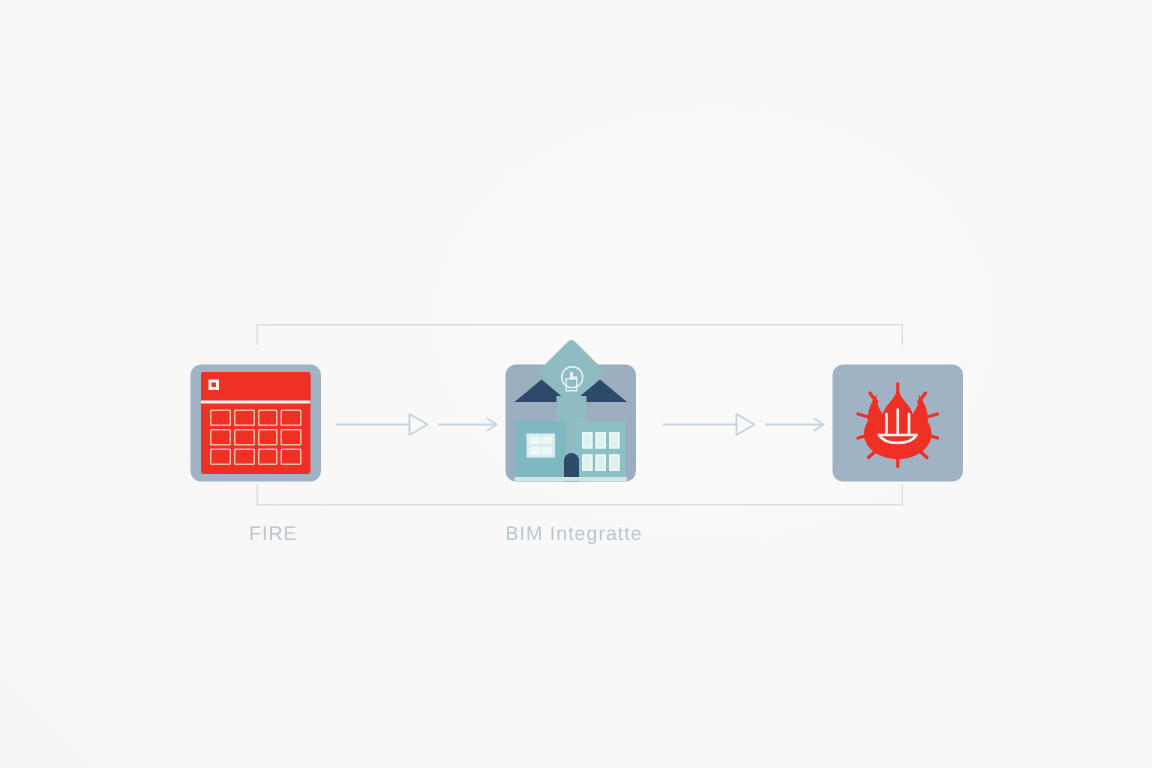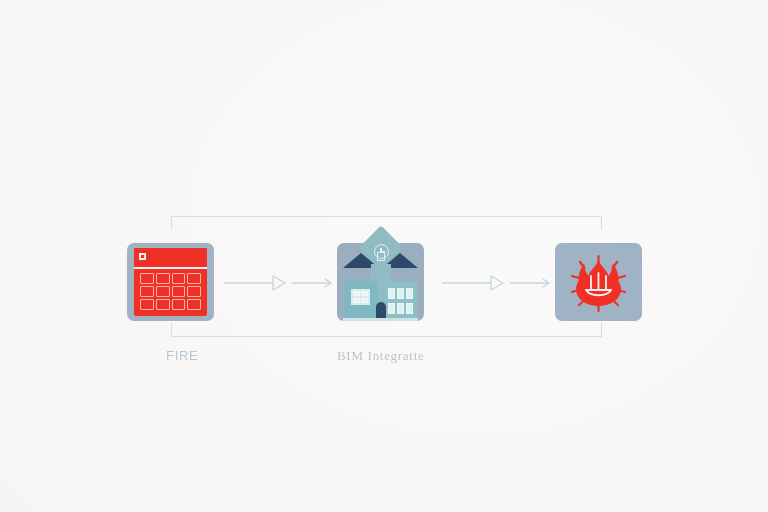--- a/index.html
+++ b/index.html
@@ -282,21 +282,21 @@
 
   
   .label {
     position: absolute;
     font-size: 13px;
     letter-spacing: 0.7px;
     color: #b9c6d1;
     white-space: nowrap;
   }
   .label.l1 { left: 166px; top: 348px; }
-  .label.l2 { left: 337px; top: 348px; font-family: Liberation Serif, serif; }
+  .label.l2 { left: 337px; top: 348px; }
 </style>
 </head>
 <body>
 
 <div id="canvas">
 
   <div class="bracket top"></div>
   <div class="bracket bottom"></div>
 
   <div class="flow-row">

